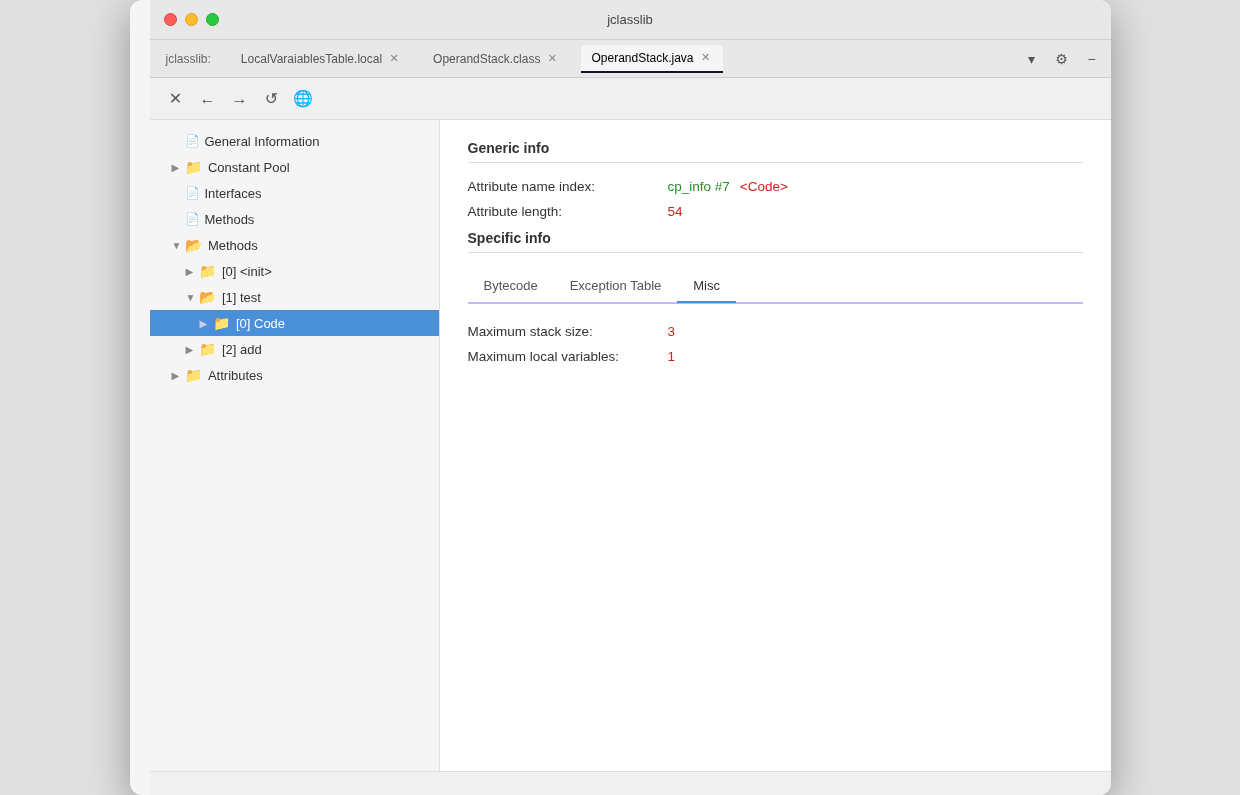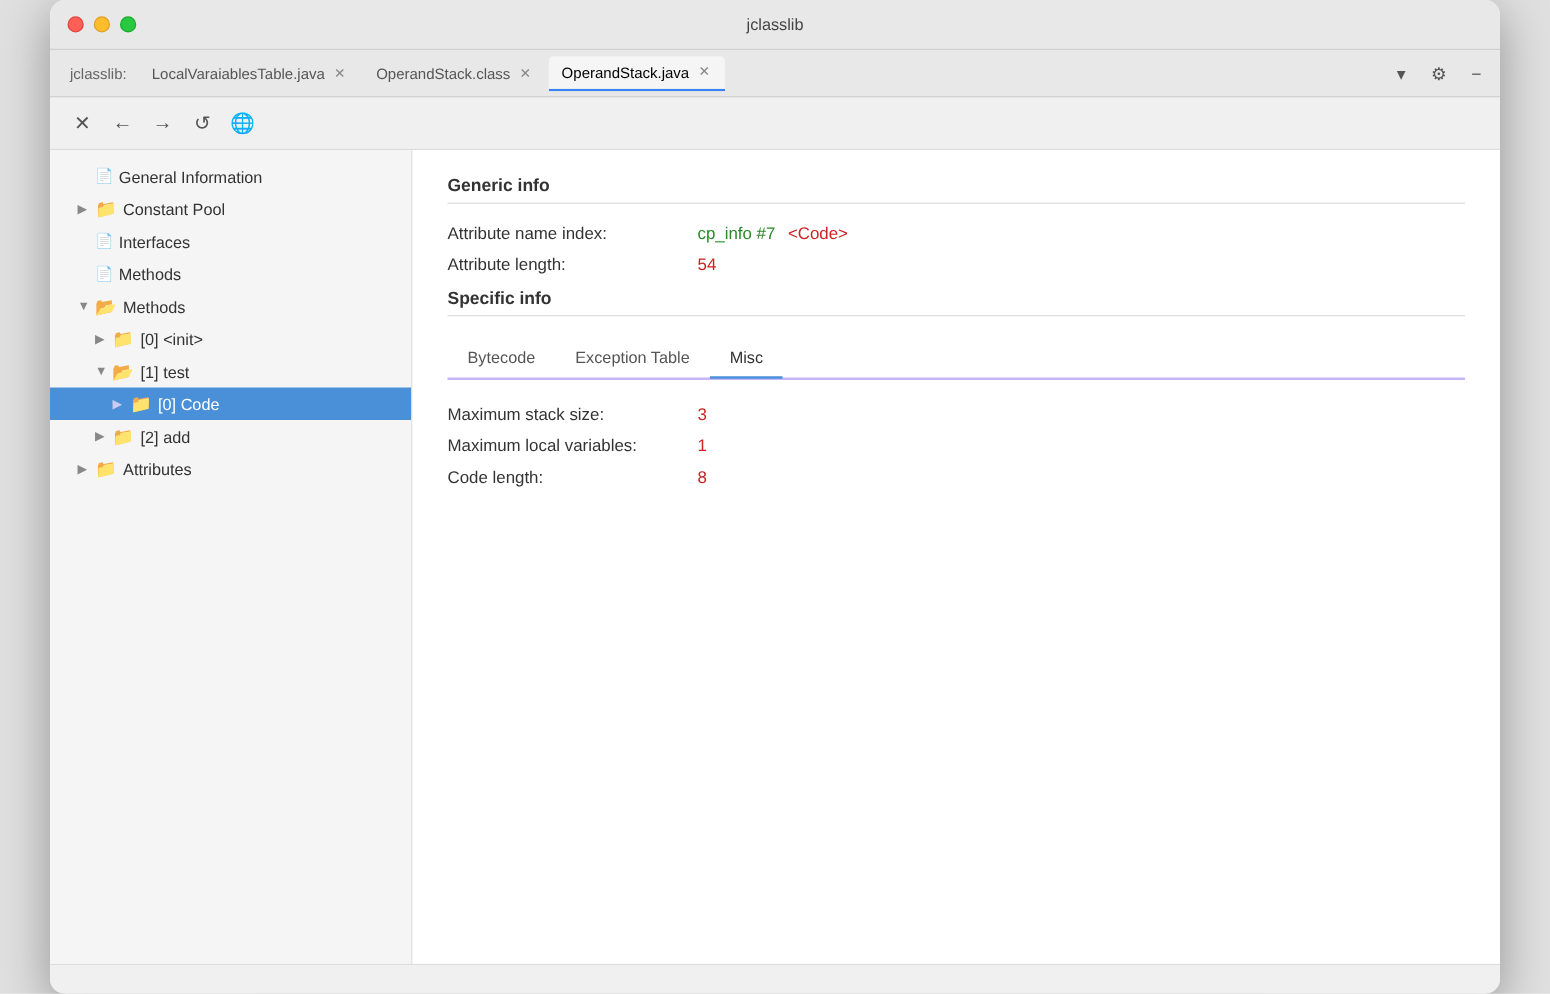--- a/index.html
+++ b/index.html
@@ -5,25 +5,26 @@
     * { box-sizing: border-box; margin: 0; padding: 0; }
     body {
       background: #e0e0e0;
       display: flex;
       justify-content: center;
       align-items: center;
       min-height: 100vh;
       font-family: -apple-system, BlinkMacSystemFont, 'Helvetica Neue', Arial, sans-serif;
     }
     .window {
-      width: 1160px;
+      width: 981px;
       background: #f5f5f5;
       border-radius: 12px;
       box-shadow: 0 10px 40px rgba(0,0,0,0.35);
       overflow: hidden;
+      padding-left: 20px;
     }
     
     .titlebar {
       background: #e8e8e8;
       height: 40px;
       display: flex;
       align-items: center;
       justify-content: center;
       position: relative;
       border-bottom: 1px solid #d0d0d0;
@@ -49,21 +50,21 @@
       font-weight: 500;
     }
     
     .tabbar {
       background: #e8e8e8;
       height: 38px;
       display: flex;
       align-items: center;
       border-bottom: 1px solid #ccc;
       padding: 0 8px;
-      gap: 2px;
+      gap: 12px;
     }
     .tabbar-prefix {
       font-size: 12px;
       color: #666;
       padding: 0 8px;
       white-space: nowrap;
     }
     .tab {
       display: flex;
       align-items: center;
@@ -74,21 +75,21 @@
       background: transparent;
       border-radius: 4px 4px 0 0;
       cursor: pointer;
       gap: 5px;
       white-space: nowrap;
       position: relative;
     }
     .tab.active {
       color: #000;
       background: #f5f5f5;
-      border-bottom: 2px solid #3b82f6;
+      border-bottom: 2px solid #0f172a;
     }
     .tab-close {
       font-size: 11px;
       color: #888;
       cursor: pointer;
       width: 14px;
       height: 14px;
       display: flex;
       align-items: center;
       justify-content: center;
@@ -265,21 +266,21 @@
       <div class="traffic-light tl-close"></div>
       <div class="traffic-light tl-minimize"></div>
       <div class="traffic-light tl-maximize"></div>
     </div>
     <span class="titlebar-title">jclasslib</span>
   </div>
 
   <div class="tabbar">
     <span class="tabbar-prefix">jclasslib:</span>
     <div class="tab">
-      <span>LocalVaraiablesTable.java</span>
+      <span>LocalVaraiablesTable.local</span>
       <span class="tab-close">✕</span>
     </div>
     <div class="tab">
       <span>OperandStack.class</span>
       <span class="tab-close">✕</span>
     </div>
     <div class="tab active">
       <span>OperandStack.java</span>
       <span class="tab-close">✕</span>
     </div>
@@ -399,24 +400,20 @@
 
         <div class="subtab-content">
           <div class="info-row">
             <span class="info-label">Maximum stack size:</span>
             <span class="info-value-red">3</span>
           </div>
           <div class="info-row">
             <span class="info-label">Maximum local variables:</span>
             <span class="info-value-red">1</span>
           </div>
-          <div class="info-row">
-            <span class="info-label">Code length:</span>
-            <span class="info-value-red">8</span>
-          </div>
         </div>
       </div>
 
     </div>
   </div>
 
   <div class="window-bottom"></div>
 </div>
 
 </body></html>

